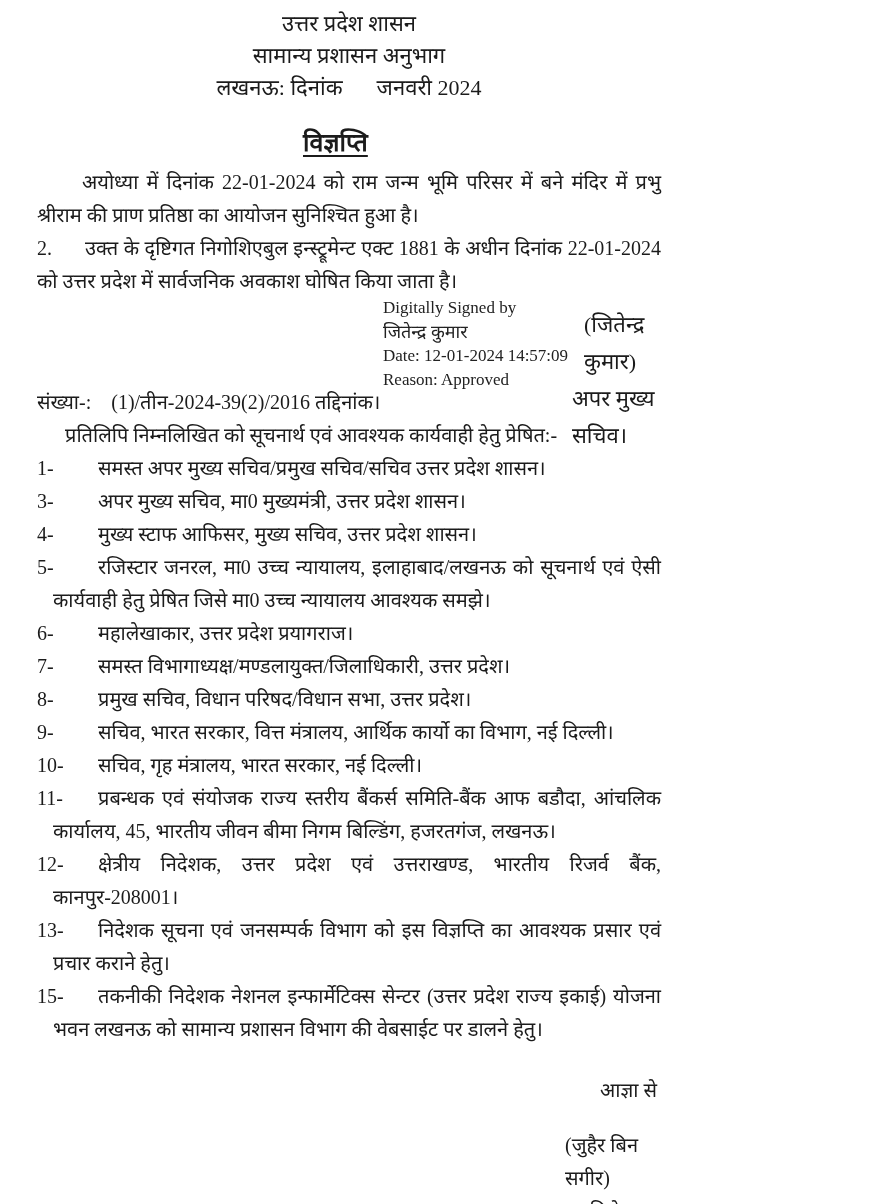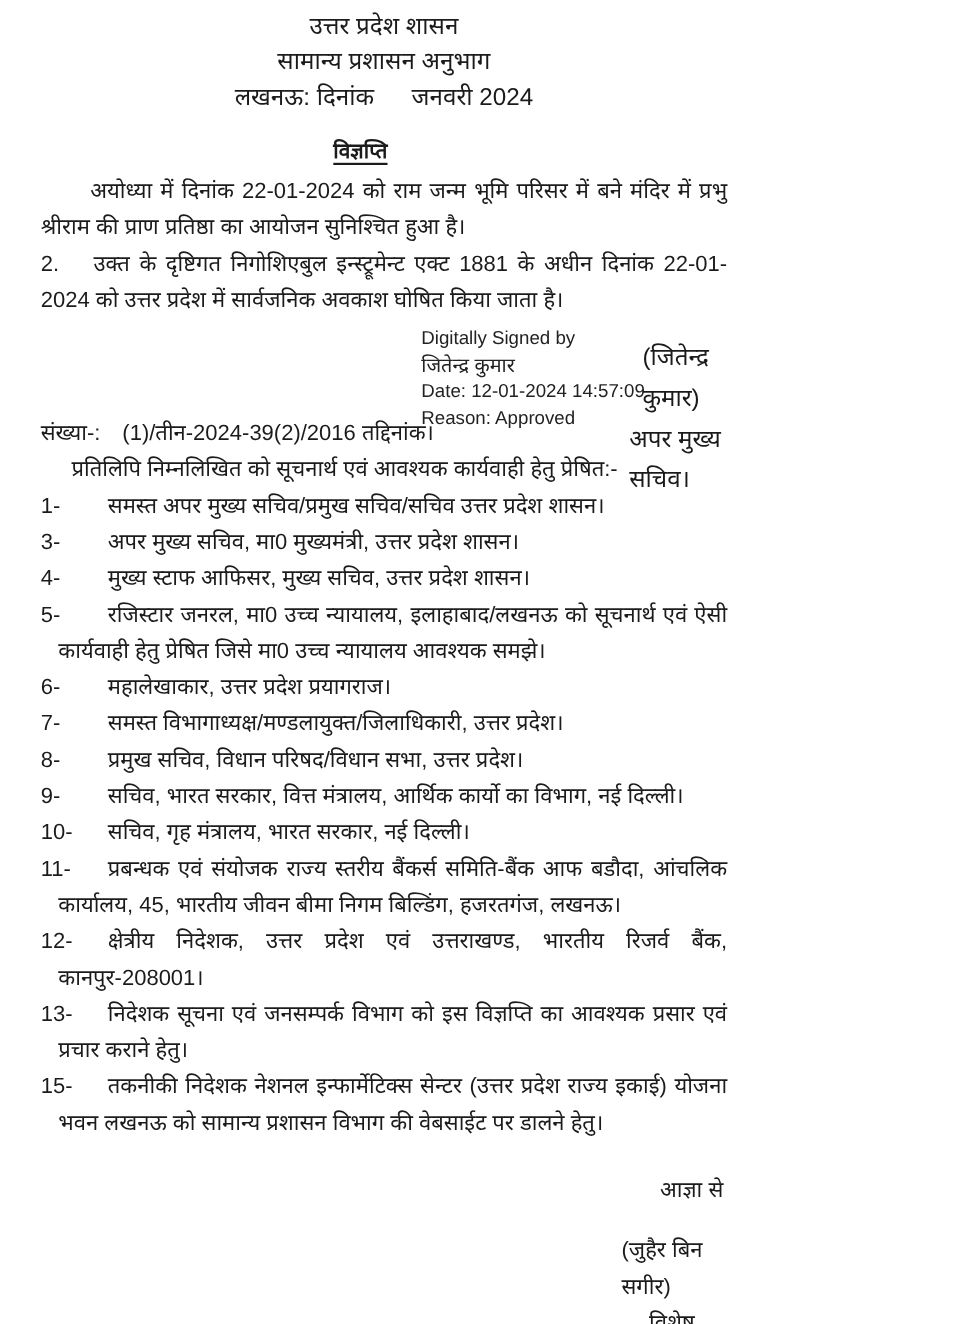--- a/index.html
+++ b/index.html
@@ -2,33 +2,33 @@
 <html lang="hi"><head>
 <meta charset="utf-8">
 <style>
   * { margin:0; padding:0; box-sizing:border-box; }
   html,body { background:#ffffff; }
   .page {
     position:relative;
     width:692px; height:1204px;
     background:#ffffff;
     color:#1b1b1b;
-    font-family:Liberation Sans, sans-serif;
+    font-family:Liberation Serif, serif;
     font-size:20px;
     padding:8px 31px 0 37px;
     overflow:hidden;
   }
   .hdr { text-align:center; font-size:22px; line-height:32px; white-space:pre; }
   .hdr .gap { display:inline-block; width:34px; }
   .title-wrap { margin-top:20px; }
   .title {
     display:inline-block;
     margin-left:266px;
     font-weight:bold;
-    font-size:19px;
+    font-size:25px;
     text-decoration:underline;
     text-decoration-thickness:2px;
     text-underline-offset:4px;
     text-align:right;
   }
   .para { text-align:justify; line-height:33px; }
   .p1 { margin-top:8px; text-indent:45px; }
   .p2num { display:inline-block; width:48px; }
   .sig-spacer { height:88px; }
   .sig-left {

